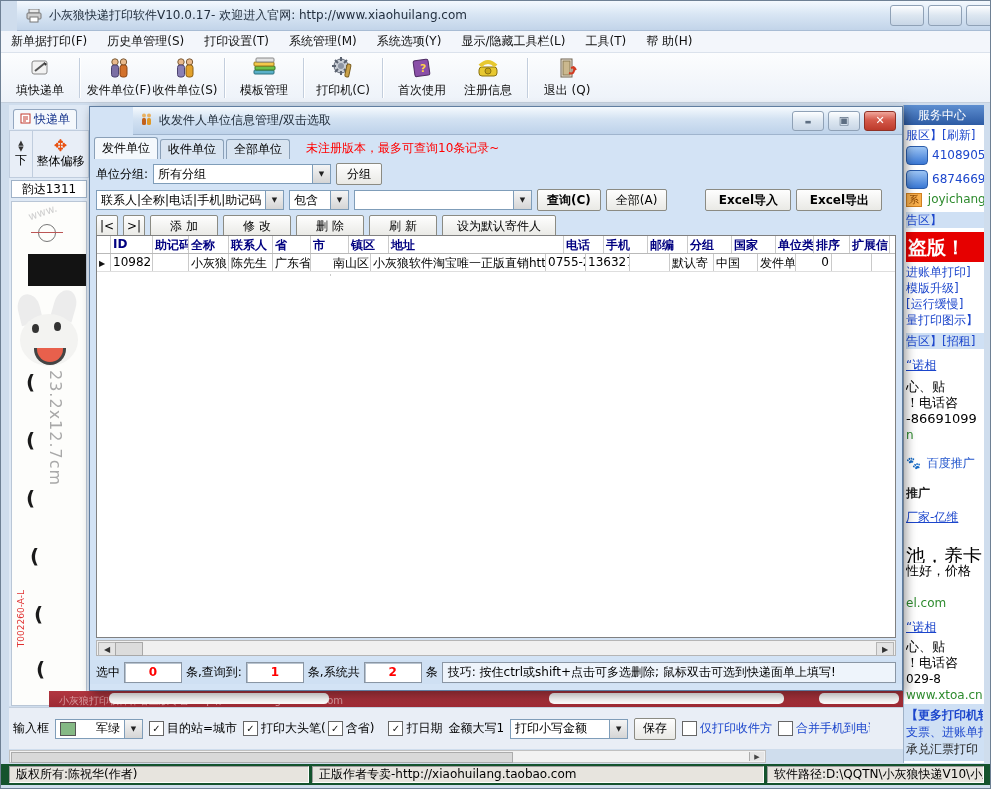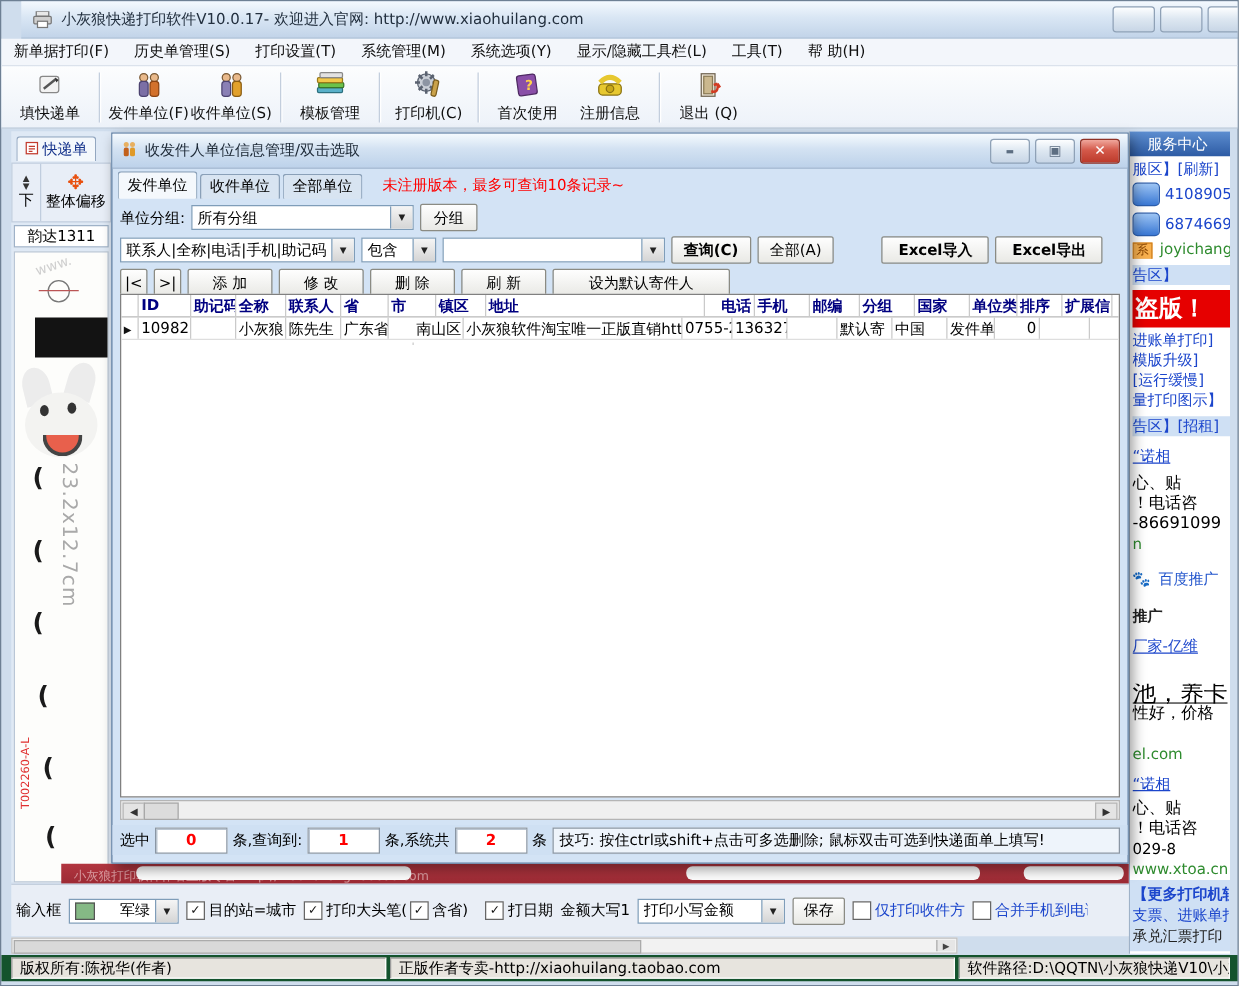--- a/index.html
+++ b/index.html
@@ -72,21 +72,21 @@
   .wwbadge{display:inline-block;background:#f8b04e;color:#8a4500;border:1px solid #d0801f;font-size:10px;line-height:12px;padding:0 2px;margin-right:2px;}
   .pawicon{color:#2255cc;font-size:12px;margin-right:2px;}
   .rp-more{position:absolute;left:0;bottom:2px;width:81px;background:#cfe0f4;padding:3px 2px;box-sizing:border-box;}
   .rp-more .rp-line{height:17px;line-height:17px;}
   .rp-moretext{color:#222;}
 
   
   .dlg{left:88px;top:105px;width:814px;height:585px;background:#d3e3f5;border:1px solid #5f7da0;
        box-shadow:3px 4px 10px rgba(0,0,0,.4);box-sizing:border-box;}
   .dlg-tb{height:27px;background:linear-gradient(#f5fafe,#d3e2f2 45%,#bdd2ea);display:flex;align-items:center;
-          padding:0 6px;gap:6px;border-bottom:1px solid #9fb4cd;}
+          padding:0 6px;gap:6px;border-bottom:1px solid #9fb4cd;margin-left:43px;}
   .dlg-title{color:#1c2835;}
   .dlg-btn{width:30px;height:18px;border:1px solid #8fa1b6;border-radius:3px;display:flex;align-items:center;justify-content:center;
            background:linear-gradient(#fdfeff,#dde7f1 48%,#c8d6e6);color:#5d6e82;font-size:10px;font-weight:bold;}
   .dlg-close{background:linear-gradient(#f0a79c,#d4594a 45%,#bc3a2b);border-color:#8f3125;color:#fff;}
   .tabsrow{display:flex;align-items:flex-end;gap:2px;height:22px;padding:2px 4px 0 4px;}
   .tab{height:19px;padding:0 7px;border:1px solid #8aa0b8;border-bottom:none;border-radius:3px 3px 0 0;
        background:#d8e4f1;display:flex;align-items:center;color:#000;}
   .tab.active{background:#f4f8fc;height:21px;}
   .notice{color:#f00;margin-left:14px;align-self:center;}
   .dlgrow{display:flex;align-items:center;gap:5px;padding:0 6px;margin-top:4px;height:22px;}
@@ -435,35 +435,35 @@
       <div class="btn bold" style="width:86px;">Excel导出</div>
     </div>
 
     <div class="dlgrow">
       <div class="btn small" style="width:22px;">|&lt;</div>
       <div class="btn small" style="width:22px;">&gt;|</div>
       <div class="btn" style="width:68px;">添 加</div>
       <div class="btn" style="width:68px;">修 改</div>
       <div class="btn" style="width:68px;">删 除</div>
       <div class="btn" style="width:68px;">刷 新</div>
-      <div class="btn" style="width:142px;">设为默认寄件人</div>
+      <div class="btn" style="width:114px;">设为默认寄件人</div>
     </div>
 
     <div class="grid">
       <div class="hdr">
         <div class="mcell"></div>
         <div class="hcell" style="width:42px;">ID</div>
         <div class="hcell" style="width:36px;">助记码</div>
         <div class="hcell" style="width:40px;">全称</div>
         <div class="hcell" style="width:44px;">联系人</div>
         <div class="hcell" style="width:38px;">省</div>
         <div class="hcell" style="width:38px;">市</div>
         <div class="hcell" style="width:40px;">镇区</div>
         <div class="hcell" style="width:175px;">地址</div>
-        <div class="hcell" style="width:40px;text-align:right;">电话</div>
+        <div class="hcell" style="width:40px;">电话</div>
         <div class="hcell" style="width:44px;">手机</div>
         <div class="hcell" style="width:40px;">邮编</div>
         <div class="hcell" style="width:44px;">分组</div>
         <div class="hcell" style="width:44px;">国家</div>
         <div class="hcell" style="width:38px;">单位类</div>
         <div class="hcell" style="width:36px;">排序</div>
         <div class="hcell" style="width:40px;">扩展信</div>
       </div>
       <div class="rrow">
         <div class="mcell mark"></div>

